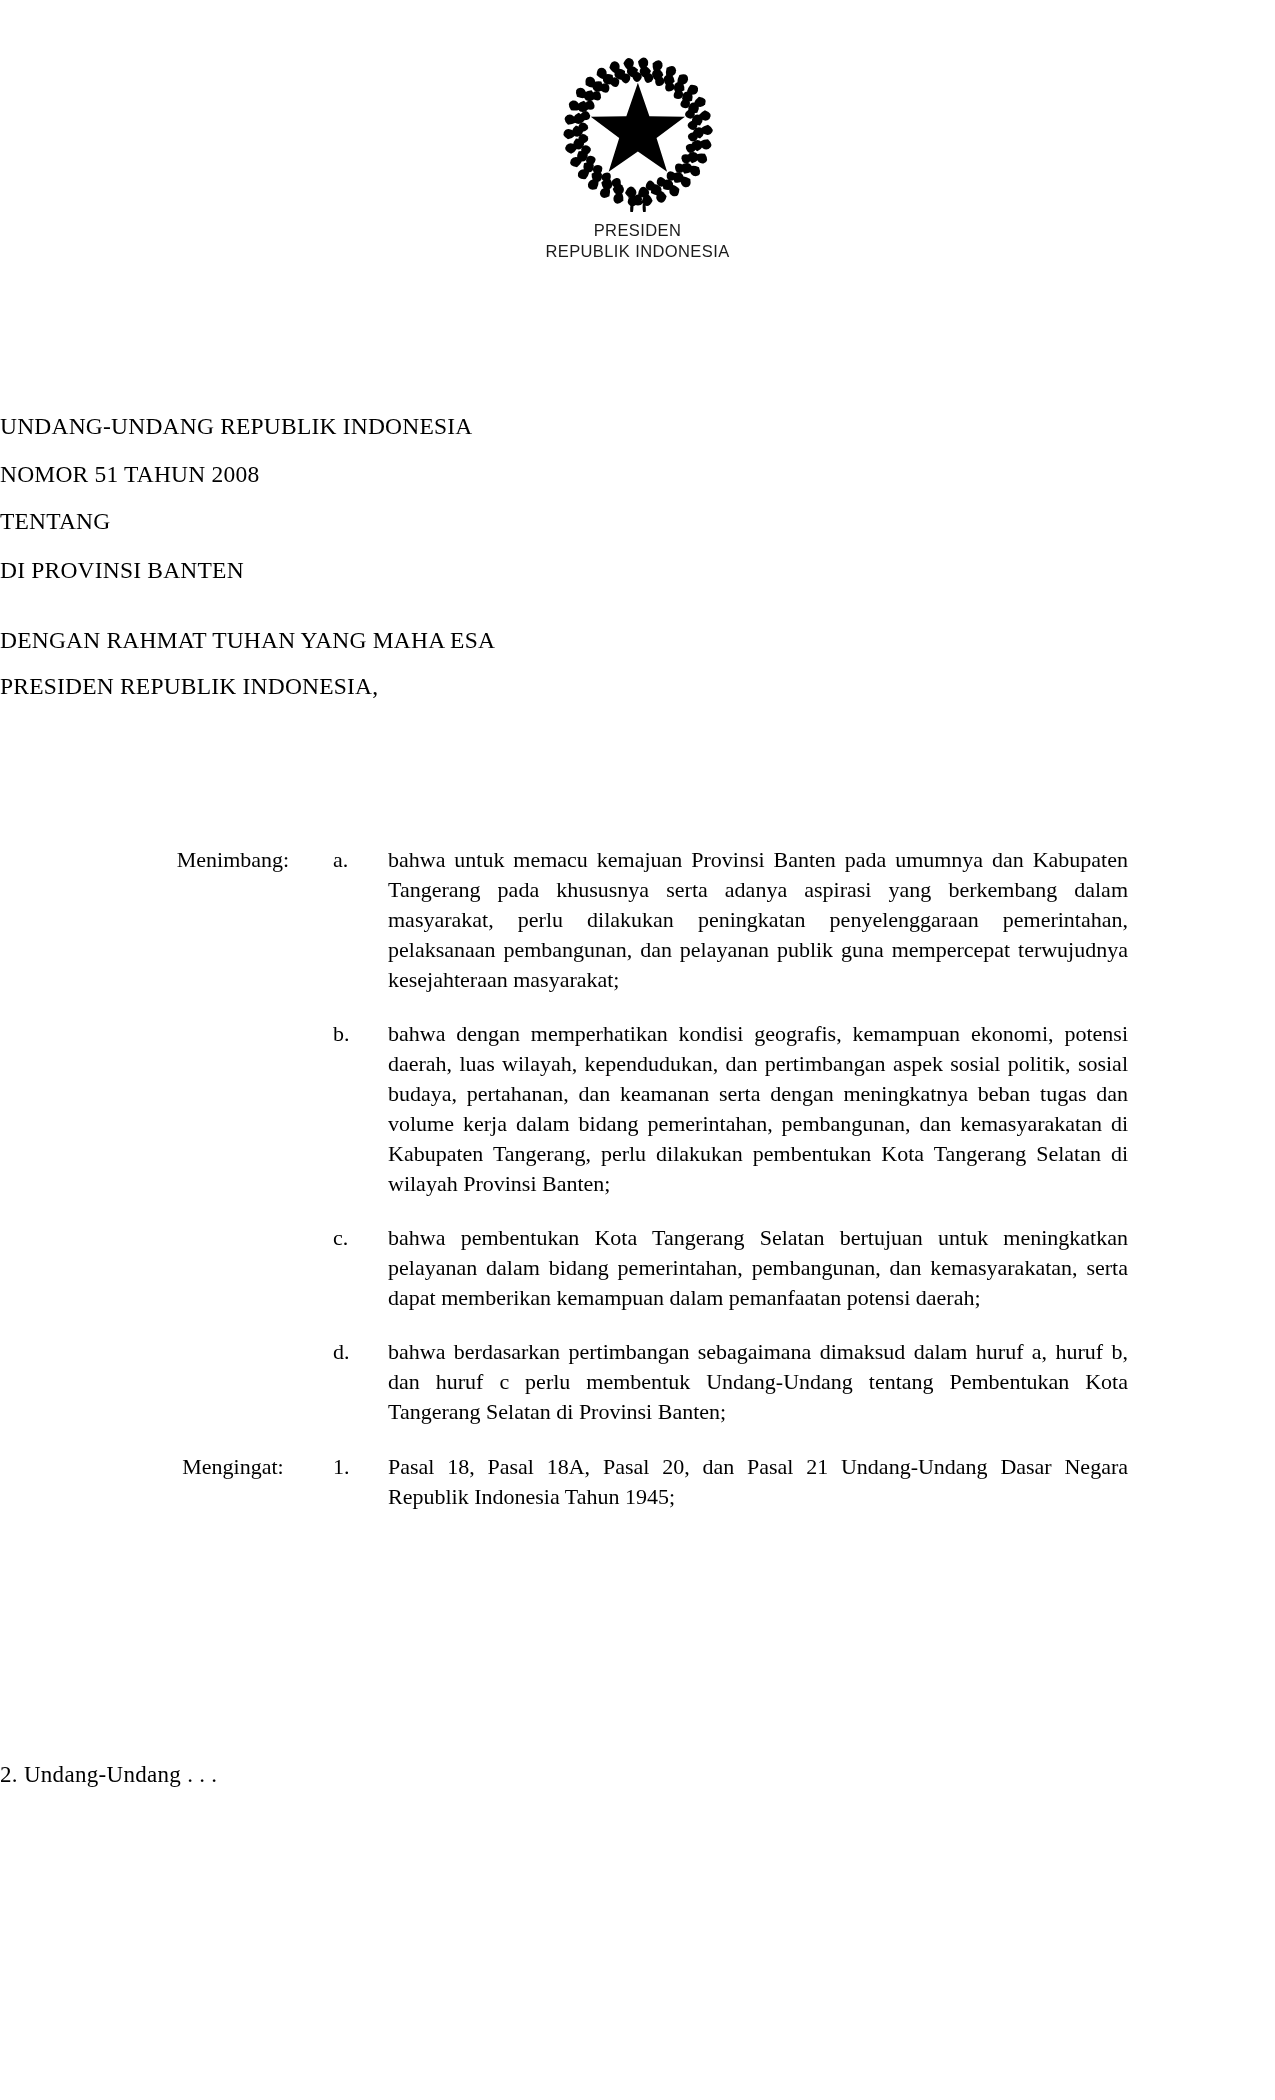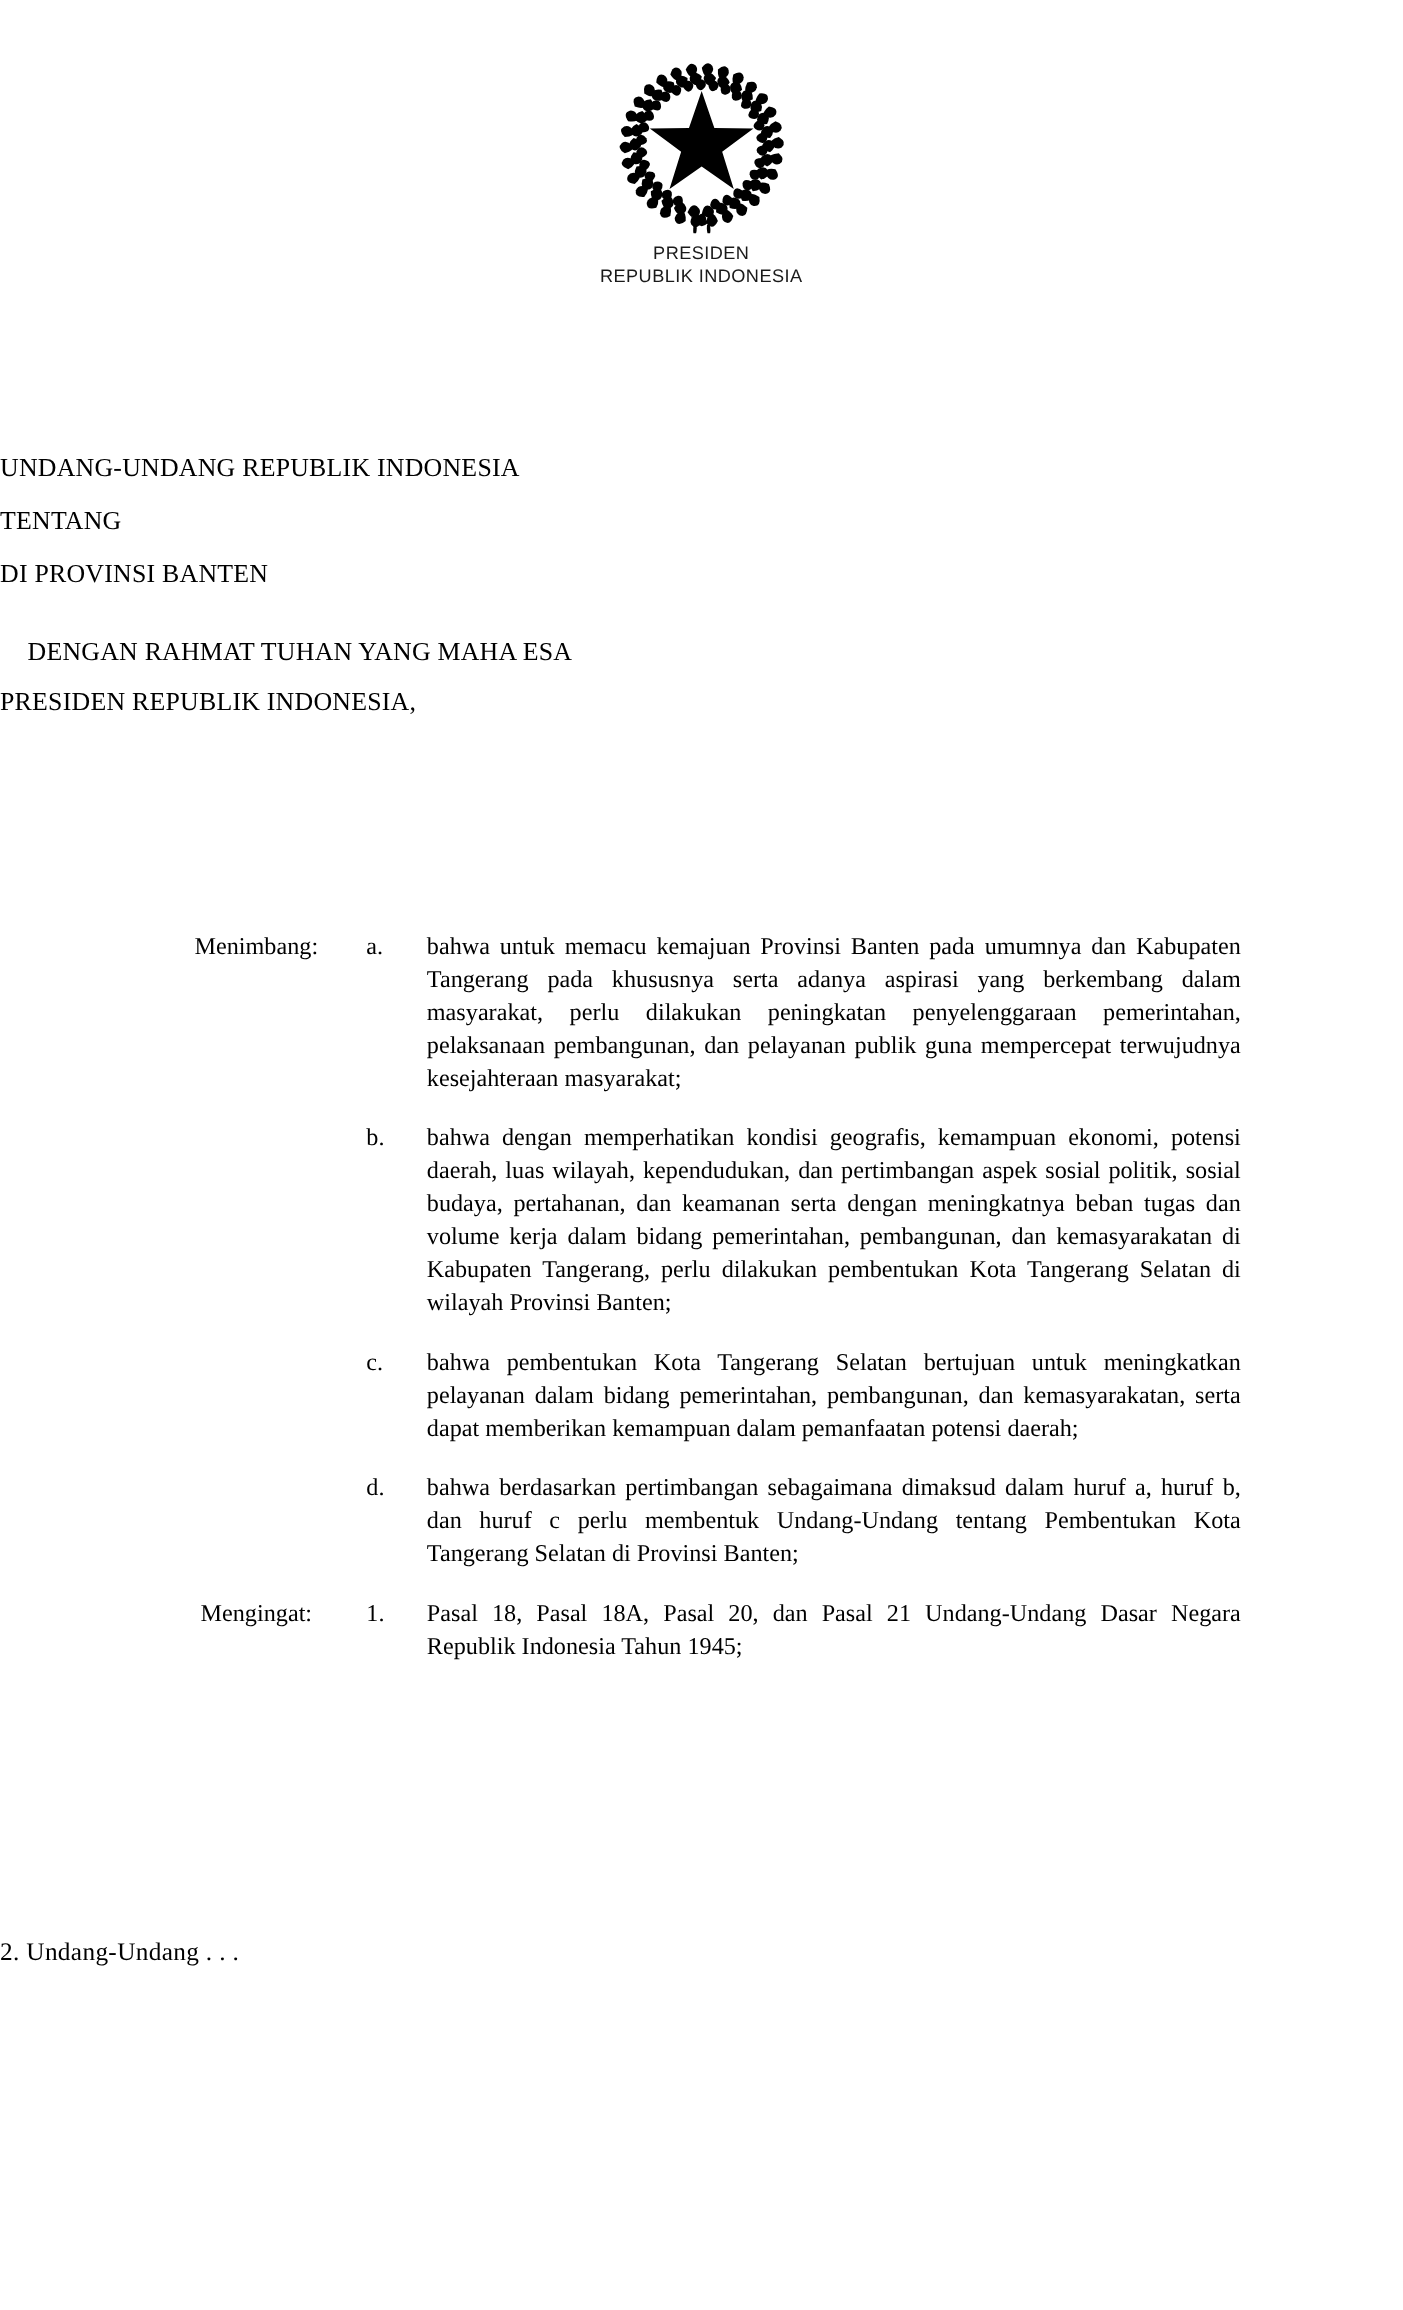--- a/index.html
+++ b/index.html
@@ -52,21 +52,21 @@
     font-family: "Liberation Serif", serif;
     font-size: 23.5px;
     line-height: 1.0;
     letter-spacing: 0.2px;
     white-space: nowrap;
   }
   .t-gap-1 { margin-top: 24px; }
   .t-gap-2 { margin-top: 24px; }
   .t-gap-3 { margin-top: 25px; }
   .t-gap-4 { margin-top: 25px; }
-  .t-gap-5 { margin-top: 47px; padding-left: 25px; }
+  .t-gap-5 { margin-top: 47px; }
   .t-gap-6 { margin-top: 22px; }
 
   
   .clauses {
     position: absolute;
     top: 845px;
     left: 133px;
     width: 995px;
   }
   .clause-row {
@@ -343,20 +343,21 @@
     </g>
   </svg>
   <div class="emblem-caption">
     <div>PRESIDEN</div>
     <div>REPUBLIK INDONESIA</div>
   </div>
 </div>
 
 <div class="title-block">
   <div class="title-line">UNDANG-UNDANG REPUBLIK INDONESIA</div>
+  <div class="title-line t-gap-1">NOMOR 51 TAHUN 2008</div>
   <div class="title-line t-gap-2">TENTANG</div>
   <div class="title-line t-gap-4">DI PROVINSI BANTEN</div>
   <div class="title-line t-gap-5">DENGAN RAHMAT TUHAN YANG MAHA ESA</div>
   <div class="title-line t-gap-6">PRESIDEN REPUBLIK INDONESIA,</div>
 </div>
 
 <div class="clauses">
 
   <div class="clause-row">
     <div class="col-label">Menimbang:</div>

